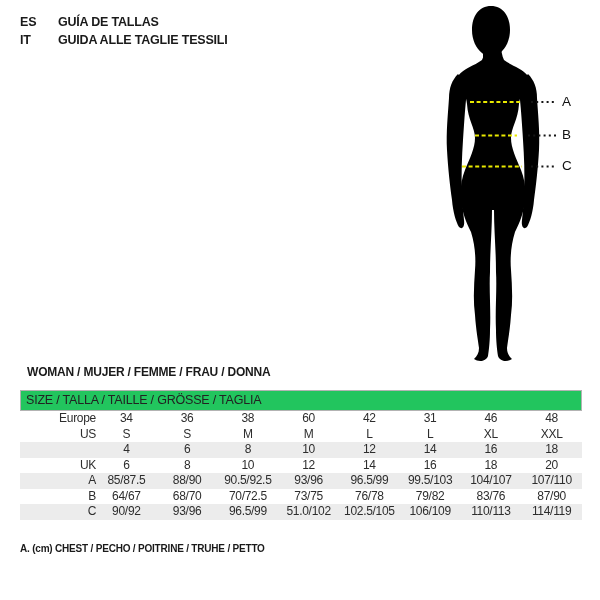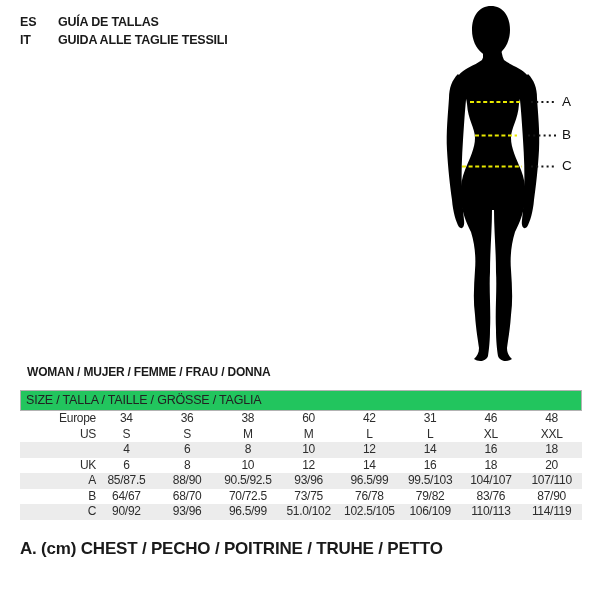--- a/index.html
+++ b/index.html
@@ -33,21 +33,21 @@
   .table-header{
     background:#22c55e;border:1px solid #b3b3b3;height:19px;line-height:19px;
     font-size:12.5px;color:#222;padding-left:5px;letter-spacing:-0.2px;
   }
   .t-row{display:grid;grid-template-columns:76px repeat(8,1fr);height:15.5px;line-height:15.5px;}
   .t-row.shaded{background:#ececec;}
   .t-cell{font-size:12px;color:#2d2d2d;text-align:center;white-space:nowrap;letter-spacing:-0.3px;}
   .t-label{text-align:right;padding-left:5px;}
   
   .legend-block{position:absolute;left:20px;top:540px;}
-  .legend-line{height:18.3px;line-height:18.3px;font-weight:bold;font-size:17px;
+  .legend-line{height:18.3px;line-height:18.3px;font-weight:bold;font-size:10px;
     letter-spacing:-0.2px;white-space:nowrap;}
 </style>
 </head>
 <body>
 
 <div class="lang-block" id="lang-block">
     <div class="lang-row">
       <span class="lang-code">ES</span>
       <span class="lang-text">GUÍA DE TALLAS</span>
     </div>

